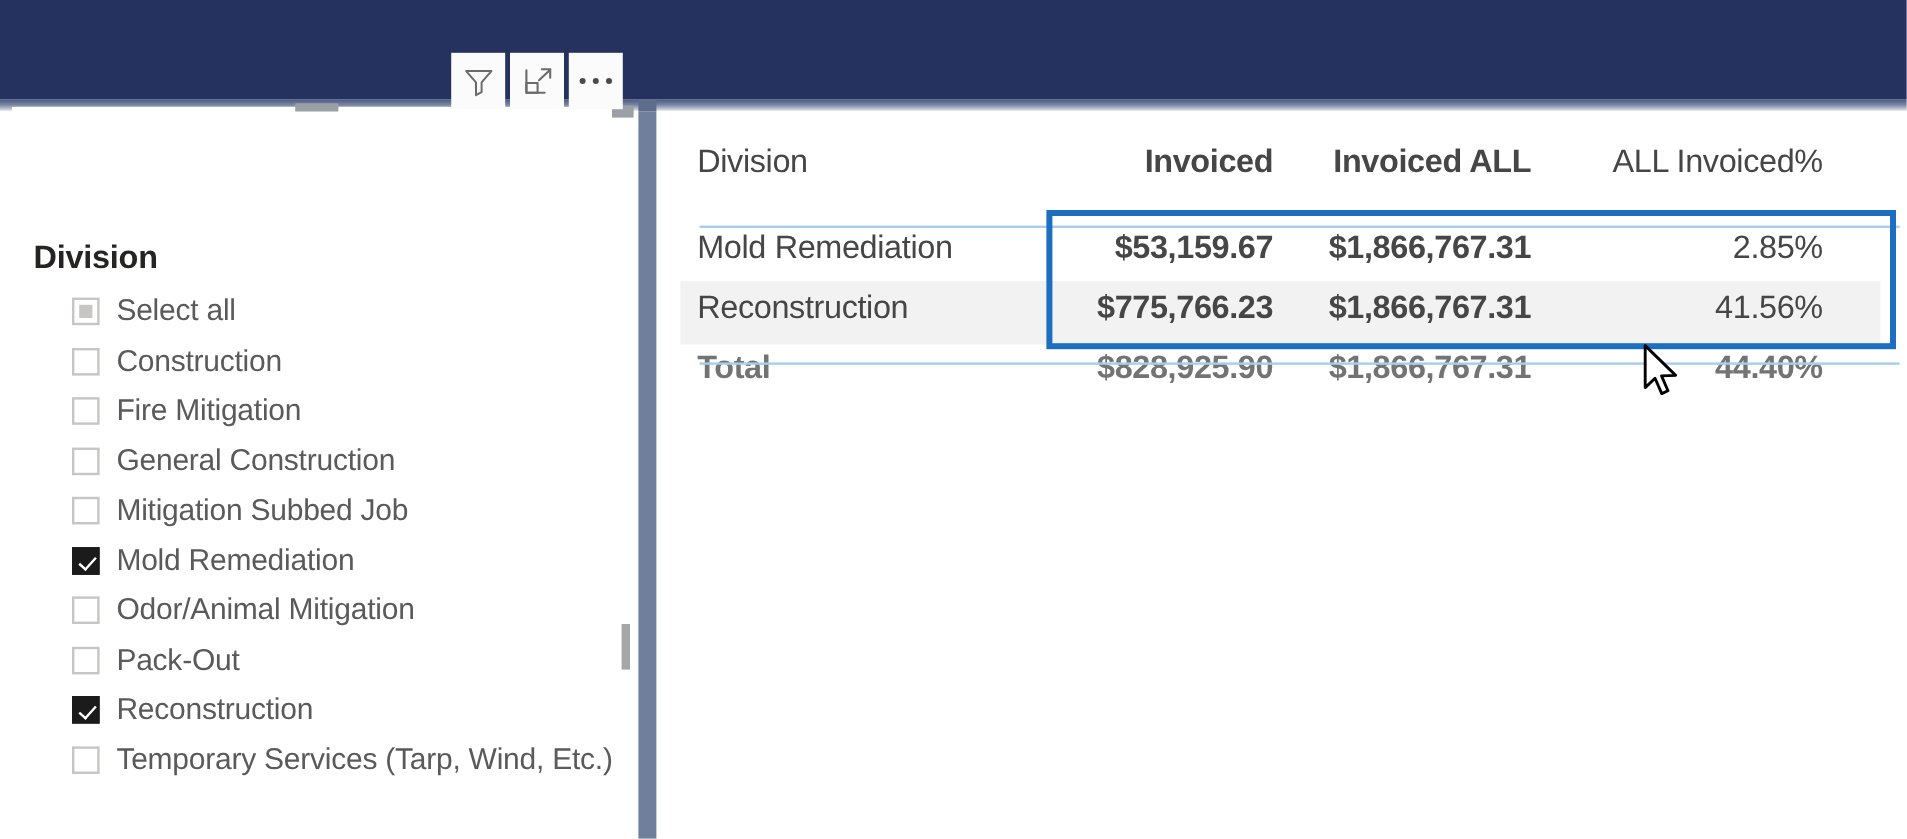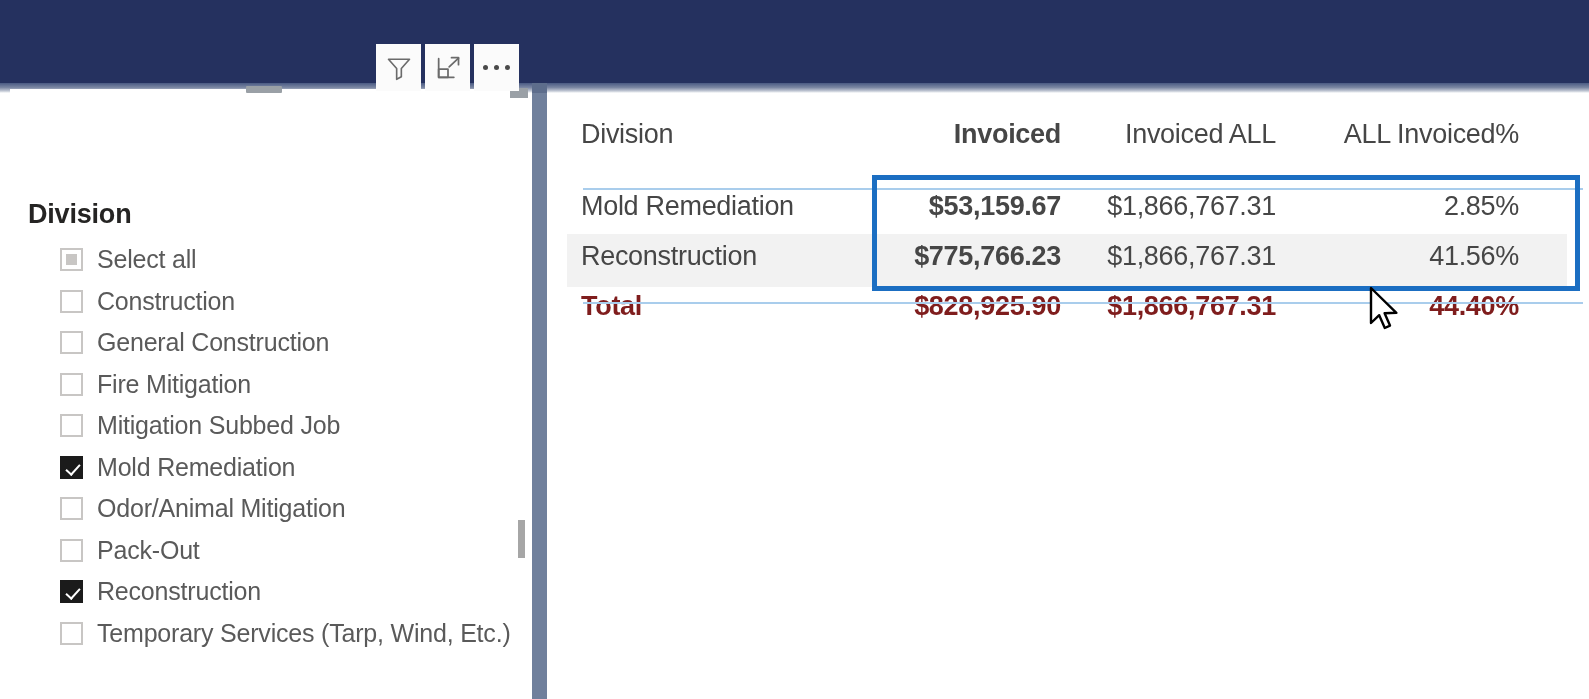--- a/index.html
+++ b/index.html
@@ -201,36 +201,36 @@
   }
   .trow {
     display: flex;
     align-items: center;
     height: 50px;
     position: relative;
   }
   #head-row { height: 62px; align-items: flex-start; padding-top: 14px; }
   .c-div   { width: 300px; flex: 0 0 auto; padding-left: 14px; box-sizing: border-box; }
   .c-inv   { width: 200px; flex: 0 0 auto; text-align: right; padding-right: 6px; box-sizing: border-box; font-weight: bold; }
-  .c-invall{ width: 225px; flex: 0 0 auto; text-align: right; padding-right: 16px; box-sizing: border-box; }
+  .c-invall{ width: 225px; flex: 0 0 auto; text-align: right; padding-right: 16px; box-sizing: border-box; font-weight: bold; }
   .c-pct   { width: 260px; flex: 0 0 auto; text-align: right; padding-right: 33px; box-sizing: border-box; }
 
   .hcell {
     font-size: 27px;
     color: #464646;
     letter-spacing: -0.3px;
     white-space: nowrap;
   }
   .dcell {
     font-size: 27px;
     color: #464646;
     letter-spacing: -0.3px;
     white-space: nowrap;
   }
-  .totalrow .dcell { font-weight: bold; color: #7f1d1d; }
+  .totalrow .dcell { font-weight: bold; color: #737373; }
 
   #head-sep {
     position: absolute;
     left: 16px;
     top: 83px;
     width: 1000px;
     height: 2px;
     background: #a9cdec;
   }
   #total-sep {
@@ -323,26 +323,26 @@
       <span class="slicer-label">Select all</span>
     </div>
 
     <div class="slicer-item">
       <span class="cbx"></span>
       <span class="slicer-label">Construction</span>
     </div>
 
     <div class="slicer-item">
       <span class="cbx"></span>
+      <span class="slicer-label">Fire Mitigation</span>
+    </div>
+
+    <div class="slicer-item">
+      <span class="cbx"></span>
       <span class="slicer-label">General Construction</span>
-    </div>
-
-    <div class="slicer-item">
-      <span class="cbx"></span>
-      <span class="slicer-label">Fire Mitigation</span>
     </div>
 
     <div class="slicer-item">
       <span class="cbx"></span>
       <span class="slicer-label">Mitigation Subbed Job</span>
     </div>
 
     <div class="slicer-item">
       <span class="cbx checked"></span>
       <span class="slicer-label">Mold Remediation</span>

